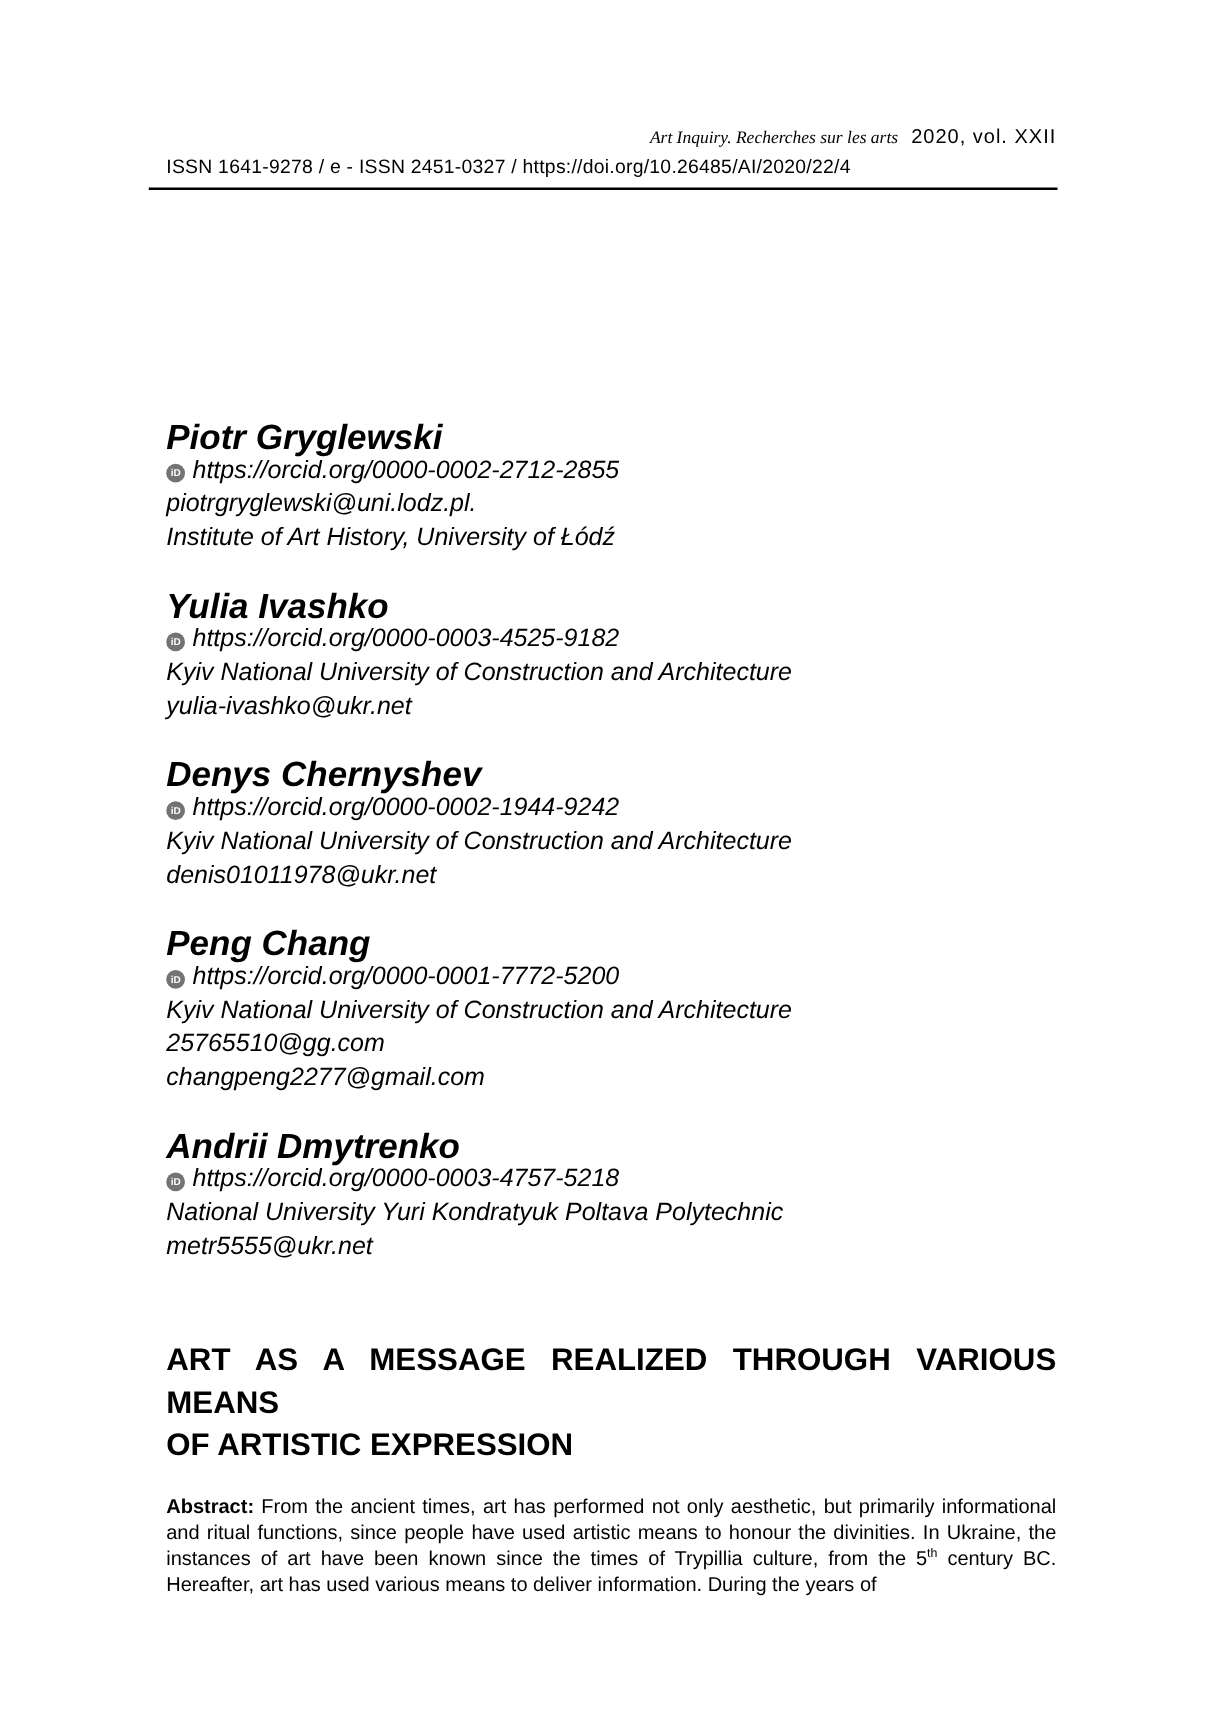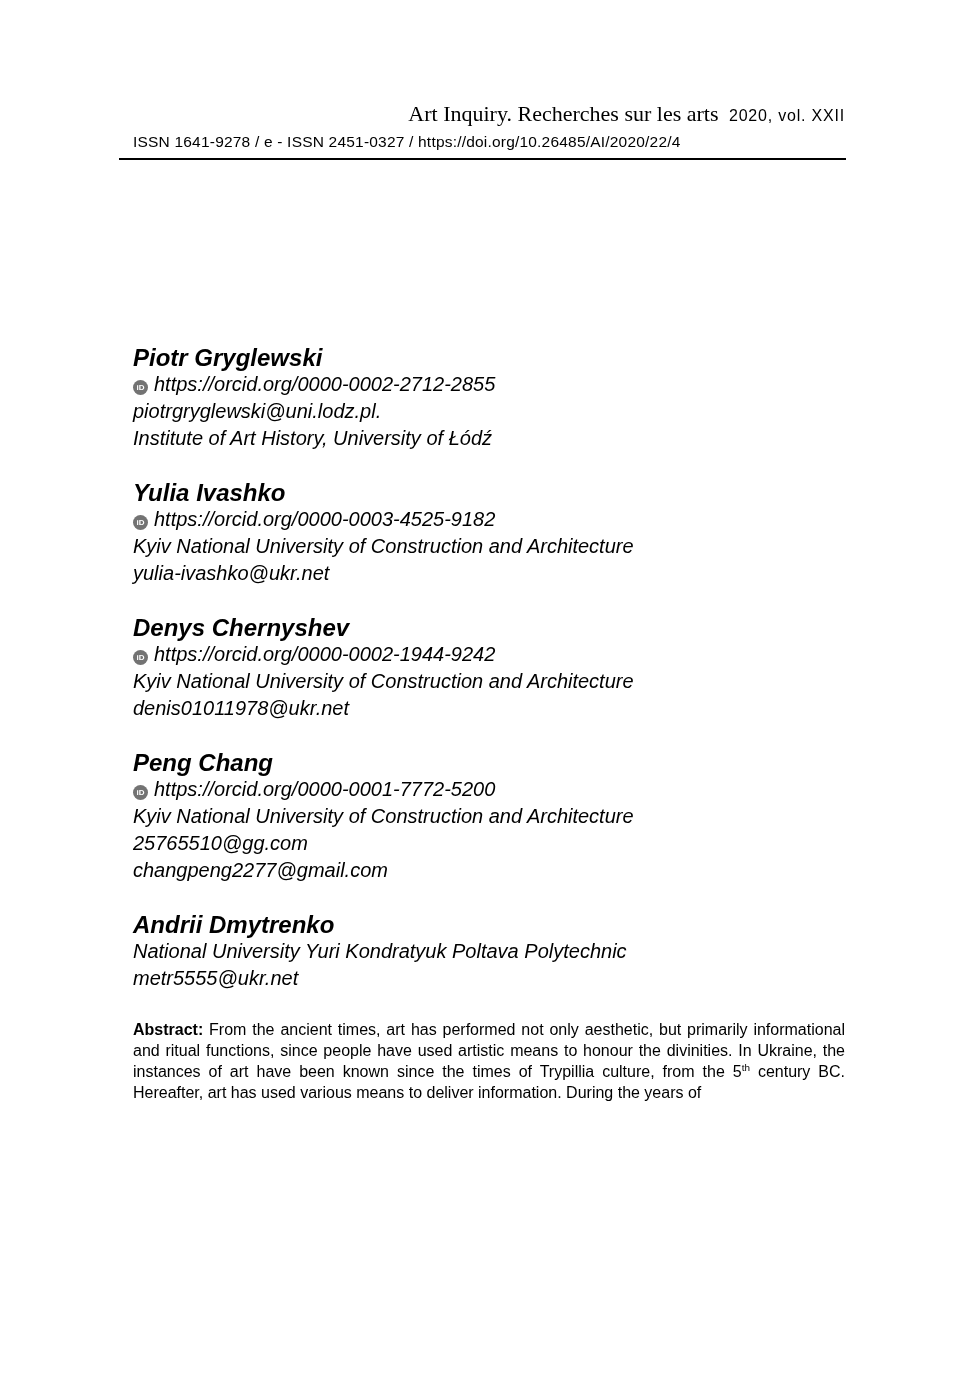--- a/index.html
+++ b/index.html
@@ -18,21 +18,22 @@
   }
 
   
   .journal-line {
     padding-top: 101px;
     text-align: right;
     white-space: nowrap;
   }
   .journal-name {
     font-family: "Liberation Serif", serif;
-    font-size: 22px;
+    font-style: italic;
+    font-size: 14px;
   }
   .journal-issue {
     font-family: "Liberation Sans", sans-serif;
     font-size: 16px;
     letter-spacing: 0.8px;
     margin-left: 6px;
   }
   .issn-line {
     font-size: 15.5px;
     letter-spacing: 0.2px;
@@ -46,21 +47,21 @@
     margin: 7px 0 0 -14px;
   }
 
   
   .authors {
     margin-top: 184px;
     font-style: italic;
   }
   .author-block { margin-bottom: 27px; }
   .author-name {
-    font-size: 24px;
+    font-size: 28px;
     font-weight: bold;
     line-height: 27px;
   }
   .author-line {
     font-size: 20px;
     line-height: 27px;
   }
   .orcid-badge {
     display: inline-block;
     width: 15px;
@@ -154,23 +155,30 @@
         <div class="author-line">
           <span class="orcid-badge">iD</span><span>https://orcid.org/0000-0001-7772-5200</span>
         </div>
         <div class="author-line">Kyiv National University of Construction and Architecture</div>
         <div class="author-line">25765510@gg.com</div>
         <div class="author-line">changpeng2277@gmail.com</div>
       </div>
 
       <div class="author-block">
         <div class="author-name">Andrii Dmytrenko</div>
+        <div class="author-line">
+          <span class="orcid-badge">iD</span><span>https://orcid.org/0000-0003-4757-5218</span>
+        </div>
         <div class="author-line">National University Yuri Kondratyuk Poltava Polytechnic</div>
         <div class="author-line">metr5555@ukr.net</div>
       </div>
 
     </div>
 
+    <div class="title-block">
+      <div class="title-line1">ART AS A MESSAGE REALIZED THROUGH VARIOUS MEANS</div>
+      <div class="title-line2">OF ARTISTIC EXPRESSION</div>
+    </div>
 
     <p class="abstract"><b>Abstract:</b><span> From the ancient times, art has performed not only aesthetic, but primarily informational and ritual functions, since people have used artistic means to honour the divinities. In Ukraine, the instances of art have been known since the times of Trypillia culture, from the 5</span><sup>th</sup><span> century BC. Hereafter, art has used various means to deliver information. During the years of</span></p>
 
   </div>
 </div>
 
 </body></html>

